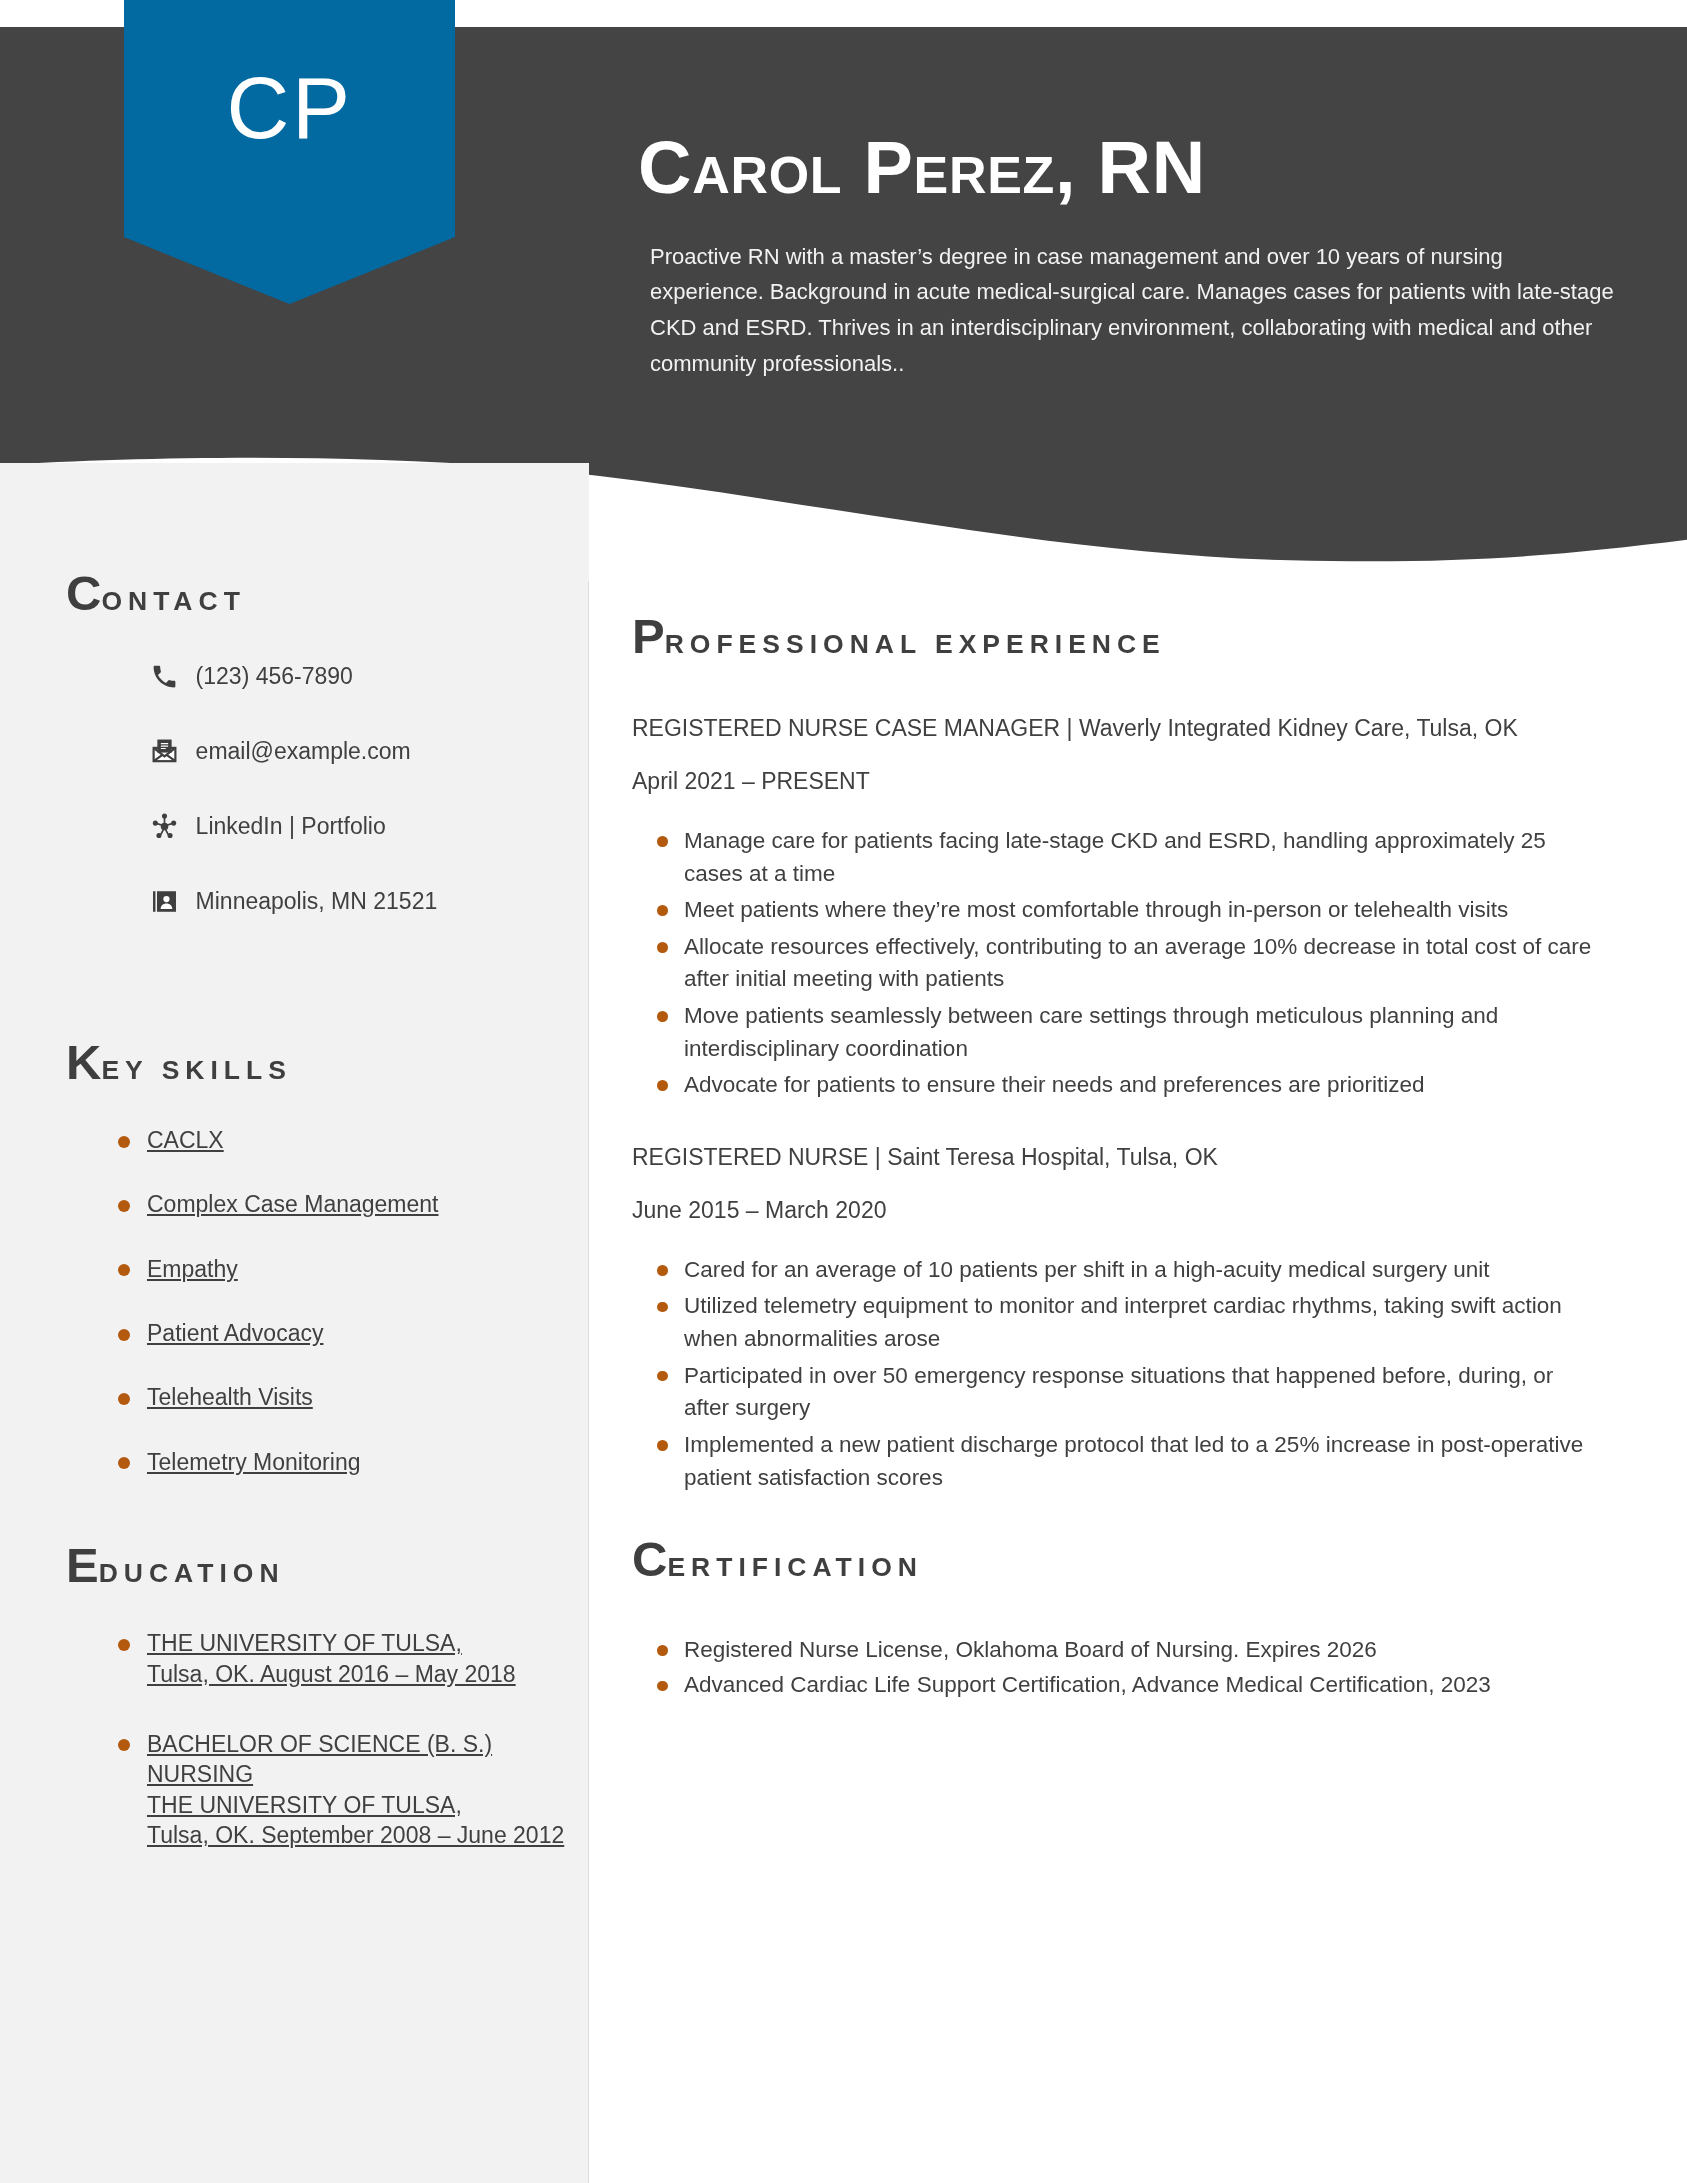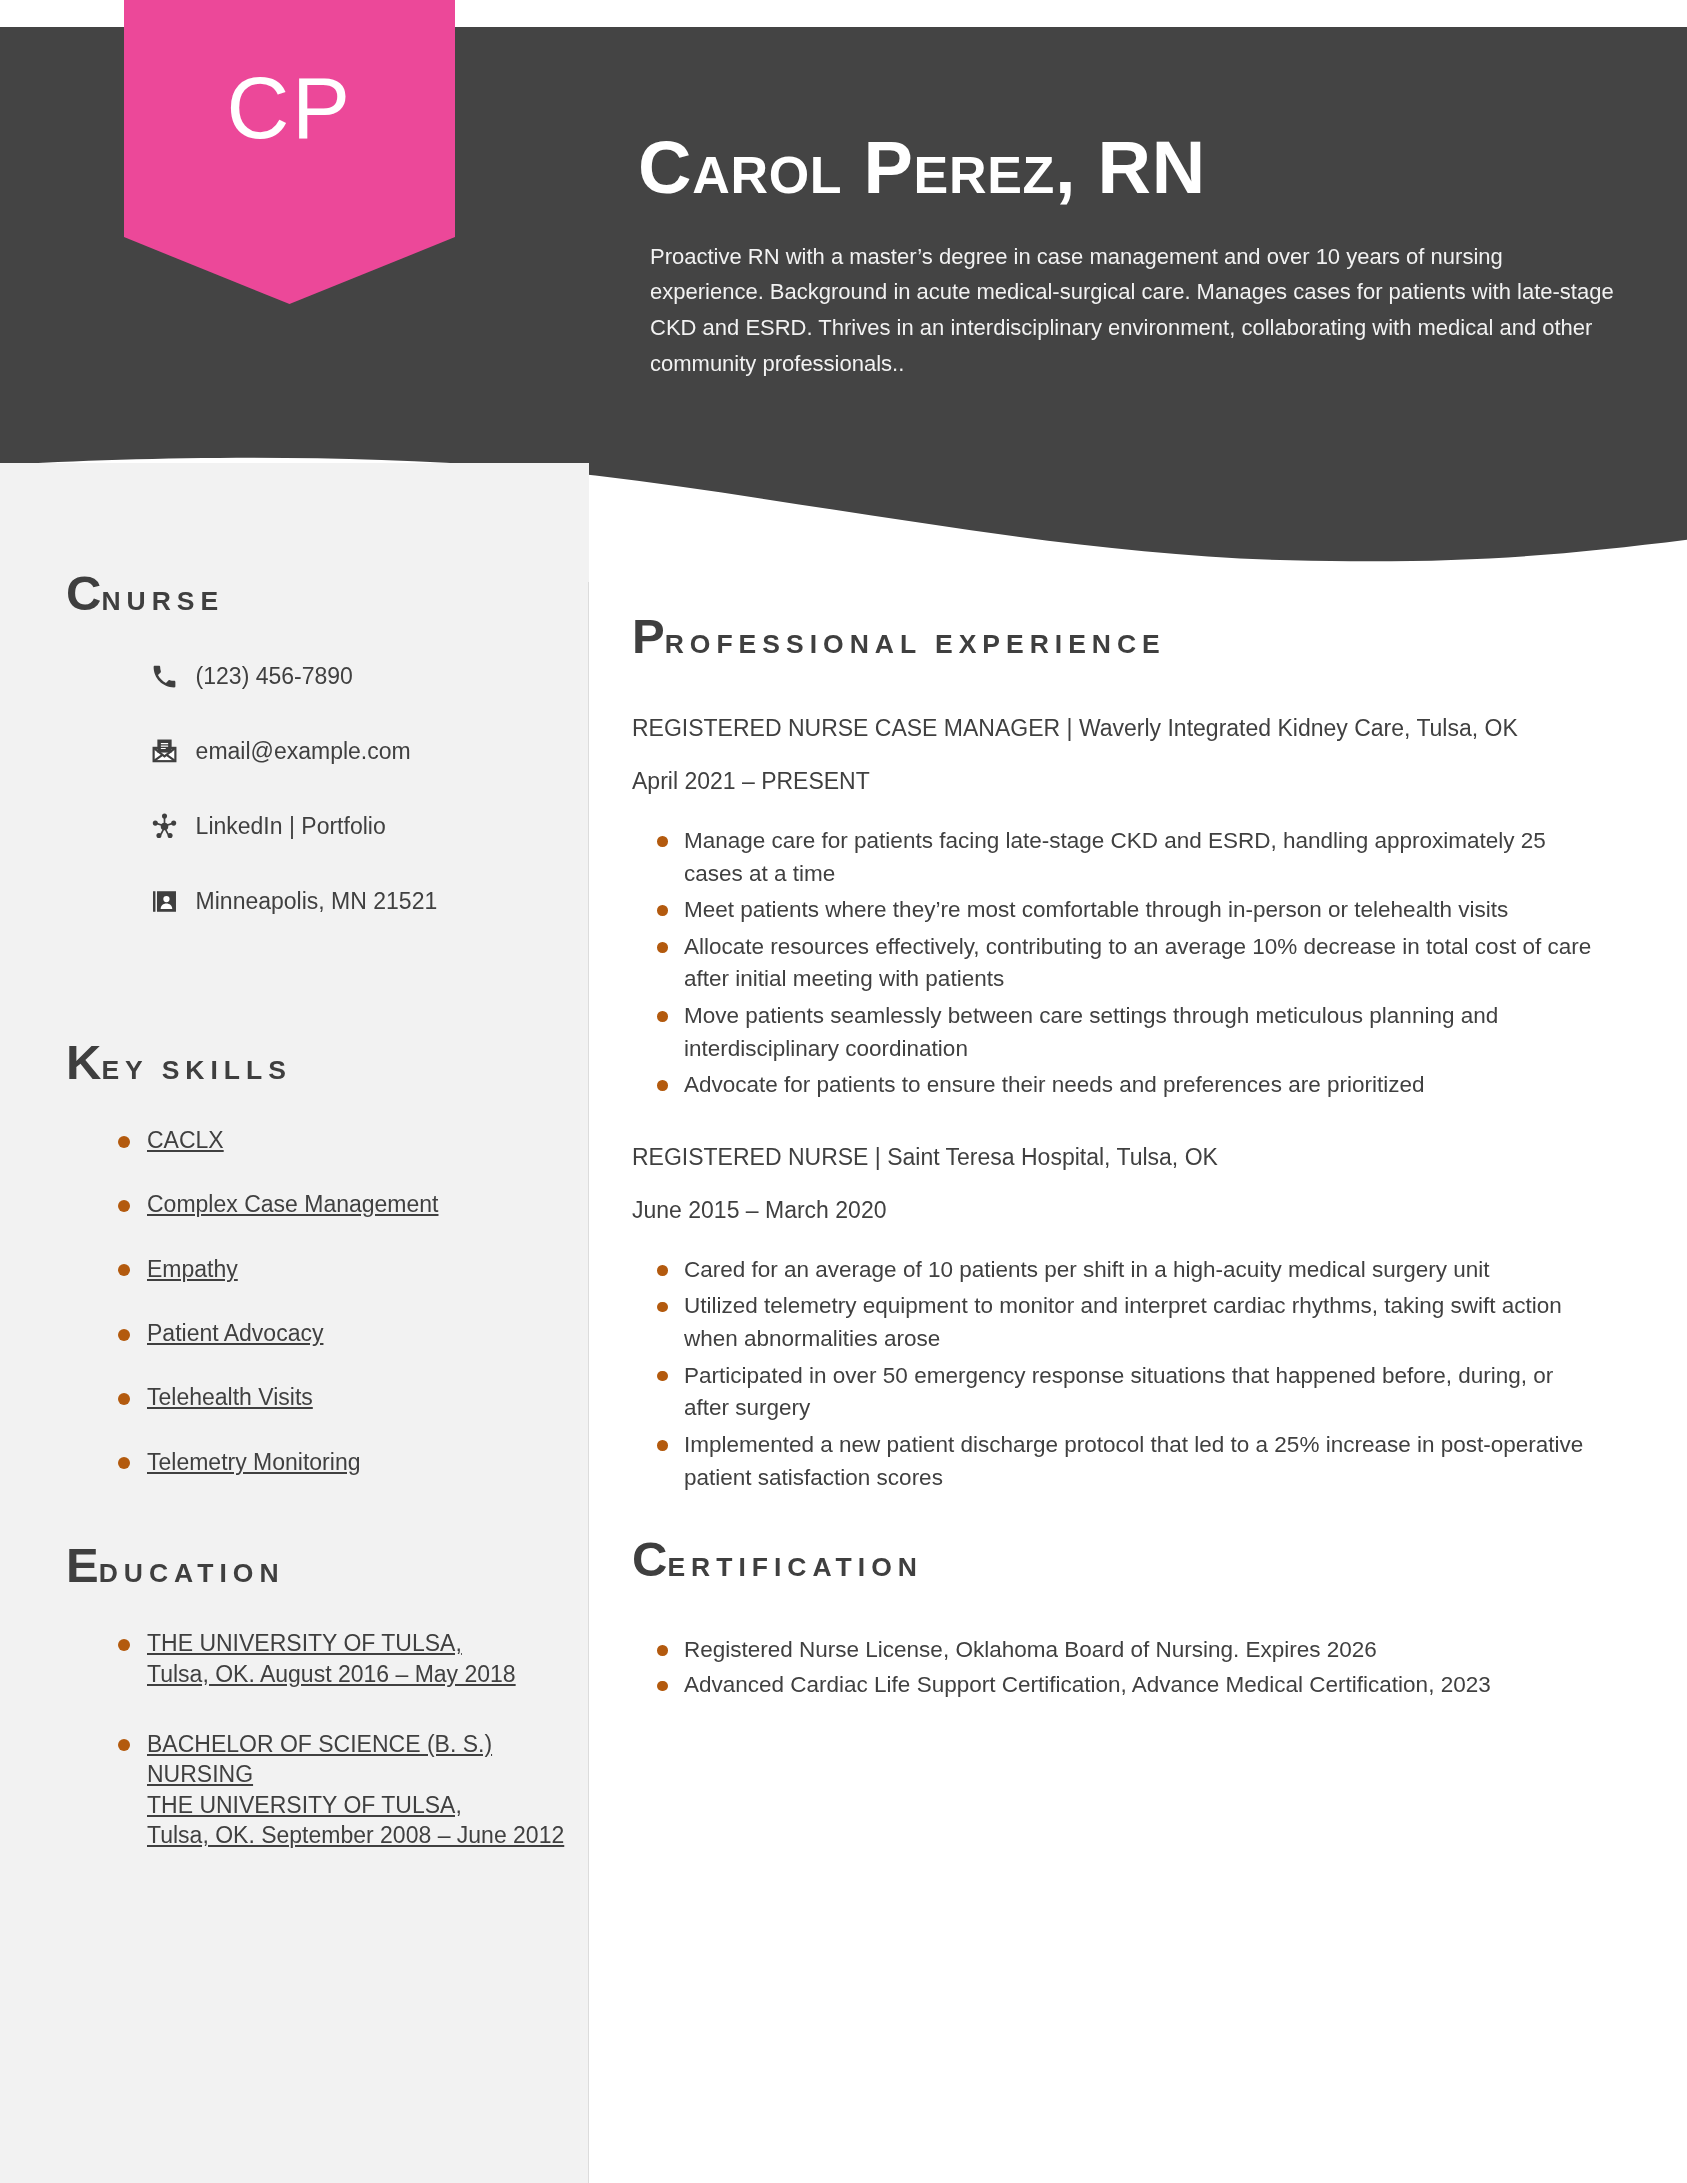--- a/index.html
+++ b/index.html
@@ -14,21 +14,21 @@
 
   
   #header-band{
     position:absolute; left:0; top:26.5px; width:1687px; height:536px;
     overflow:hidden;
   }
   #header-svg{ position:absolute; left:0; top:0; }
 
   #monogram-badge{
     position:absolute; left:124px; top:0; width:331px; height:304px;
-    background:#ec4899;
+    background:#0369a1;
     clip-path:polygon(0 0, 100% 0, 100% 78%, 50% 100%, 0 78%);
     z-index:5;
   }
   #monogram-text{
     position:absolute; left:0; top:58px; width:331px;
     text-align:center;
     color:#ffffff;
     font-size:87px;
     font-weight:400;
     letter-spacing:2.6px;
@@ -188,21 +188,21 @@
   <h1 id="full-name">Carol Perez, RN</h1>
   <p id="summary-text">Proactive RN with a master’s degree in case management and over 10 years of nursing experience. Background in acute medical-surgical care. Manages cases for patients with late-stage CKD and ESRD. Thrives in an interdisciplinary environment, collaborating with medical and other community professionals..</p>
 </div>
 
 <div id="sidebar"></div>
 <div id="divider-line"></div>
 
 <div id="sidebar-inner" style="position:absolute; left:0; top:569px; width:589px; z-index:4;">
 
   <h2 class="section-heading sb-heading contact">
-    <span class="cap">C</span><span class="rest">NURSE</span>
+    <span class="cap">C</span><span class="rest">ONTACT</span>
   </h2>
 
   <ul id="contact-list">
     <li class="contact-row">
       <span class="contact-icon">
         <svg width="29" height="29" viewBox="0 0 24 24" fill="#3f3f3f">
             <path d="M6.6 10.8c1.5 2.9 3.7 5.1 6.6 6.6l2.2-2.2c.3-.3.7-.4 1-.2 1.1.4 2.3.6 3.6.6.6 0 1 .4 1 1V20c0 .6-.4 1-1 1C10.4 21 3 13.6 3 4c0-.6.4-1 1-1h3.4c.6 0 1 .4 1 1 0 1.2.2 2.4.6 3.6.1.3 0 .7-.2 1l-2.2 2.2z"></path>
           </svg>
       </span>
       <span class="contact-label">(123) 456-7890</span>

